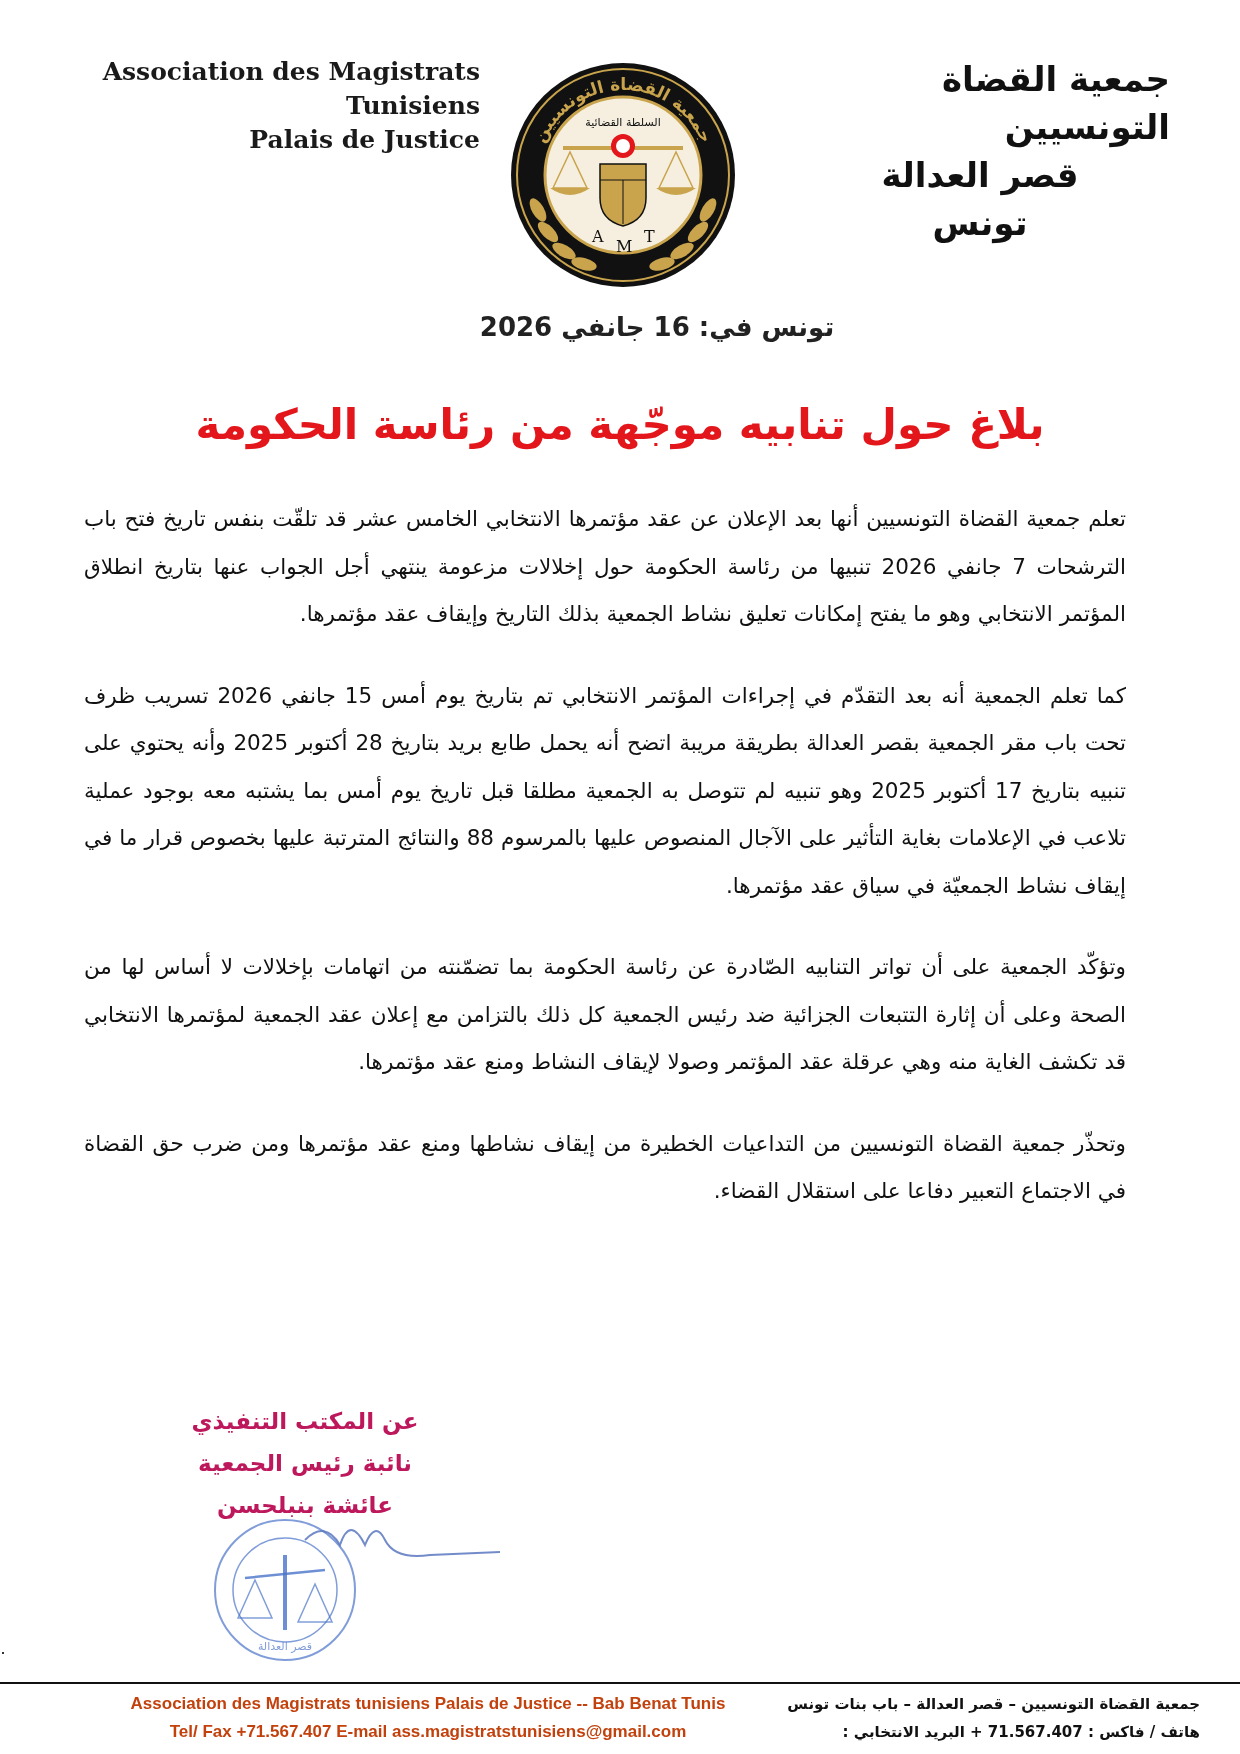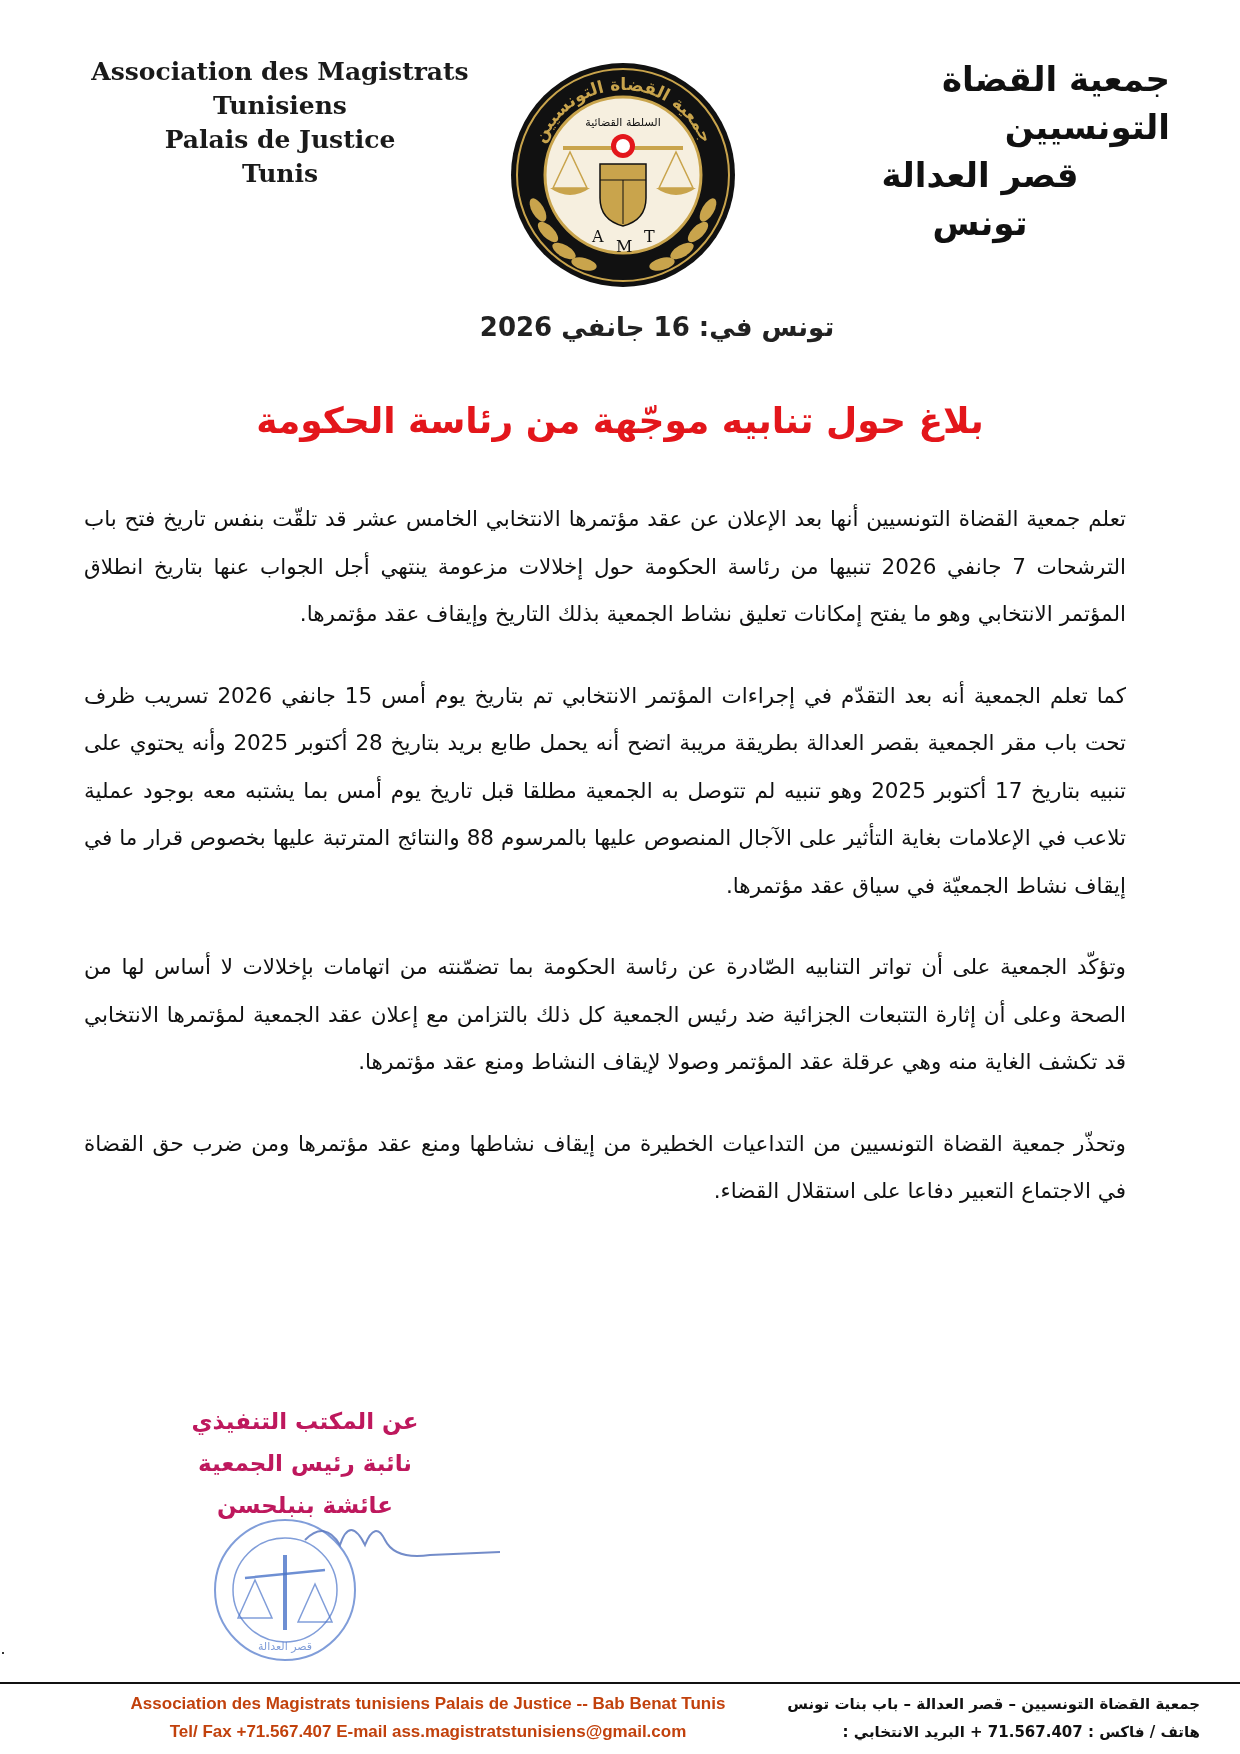--- a/index.html
+++ b/index.html
@@ -2,37 +2,37 @@
 <html><head>
   <meta charset="utf-8">
   <style>
     html, body { margin: 0; padding: 0; background: #ffffff; }
     body {
       width: 1240px; height: 1754px; position: relative; overflow: hidden;
       font-family: "DejaVu Sans", sans-serif; color: #111;
     }
     .hdr-fr {
       position: absolute; left: 80px; top: 55px; width: 400px;
-      text-align: center; font-family: "DejaVu Serif", serif; font-weight: bold;
+      text-align: right; font-family: "DejaVu Serif", serif; font-weight: bold;
       font-size: 25px; line-height: 34px; color: #1a1a1a;
     }
     .hdr-ar {
       position: absolute; left: 790px; top: 55px; width: 380px;
       text-align: center; direction: rtl; font-family: "DejaVu Sans", sans-serif;
       font-weight: bold; font-size: 34px; line-height: 48px; color: #111;
     }
     .hdr-ar .l1 { display: block; text-align: right; }
     .logo { position: absolute; left: 508px; top: 60px; width: 230px; height: 230px; }
     .date {
       position: absolute; left: 0; top: 312px; width: 1240px; text-align: center;
       direction: rtl; font-weight: bold; font-size: 26px; color: #222; padding-left: 37px;
     }
     .title {
       position: absolute; left: 0; top: 400px; width: 1240px; text-align: center;
-      direction: rtl; font-weight: bold; font-size: 36px; color: #e3161b;
+      direction: rtl; font-weight: bold; font-size: 42px; color: #e3161b;
     }
     .body-text {
       position: absolute; left: 84px; top: 495px; width: 1054px; direction: rtl;
       text-align: justify; font-size: 21.5px; line-height: 47.5px; color: #111;
     }
     .body-text p { margin: 0 12px 34px 0; text-align-last: right; }
     .sig {
       position: absolute; left: 140px; top: 1400px; width: 330px; direction: rtl;
       text-align: center; font-weight: bold; font-size: 23px; line-height: 42px; color: #be185d;
     }
@@ -49,21 +49,20 @@
     }
     .dot { position: absolute; left: 2px; top: 1652px; width: 2px; height: 2px; background: #333; }
   </style>
 </head>
 <body>
 
 <div class="hdr-fr">
   <div>Association des Magistrats</div>
   <div>Tunisiens</div>
   <div>Palais de Justice</div>
-  <div>Tunis</div>
 </div>
 
 <svg class="logo" viewBox="0 0 230 230">
   <circle cx="115" cy="115" r="112" fill="#111"></circle>
   <circle cx="115" cy="115" r="106" fill="none" stroke="#c9a44c" stroke-width="2"></circle>
   <circle cx="115" cy="115" r="78" fill="#f6efdf" stroke="#c9a44c" stroke-width="3"></circle>
   <defs>
       <path id="arcTop" d="M 30 115 A 85 85 0 0 1 200 115"></path>
     </defs>
   <text font-size="17" fill="#c9a44c" font-weight="bold" font-family="DejaVu Sans, sans-serif">

